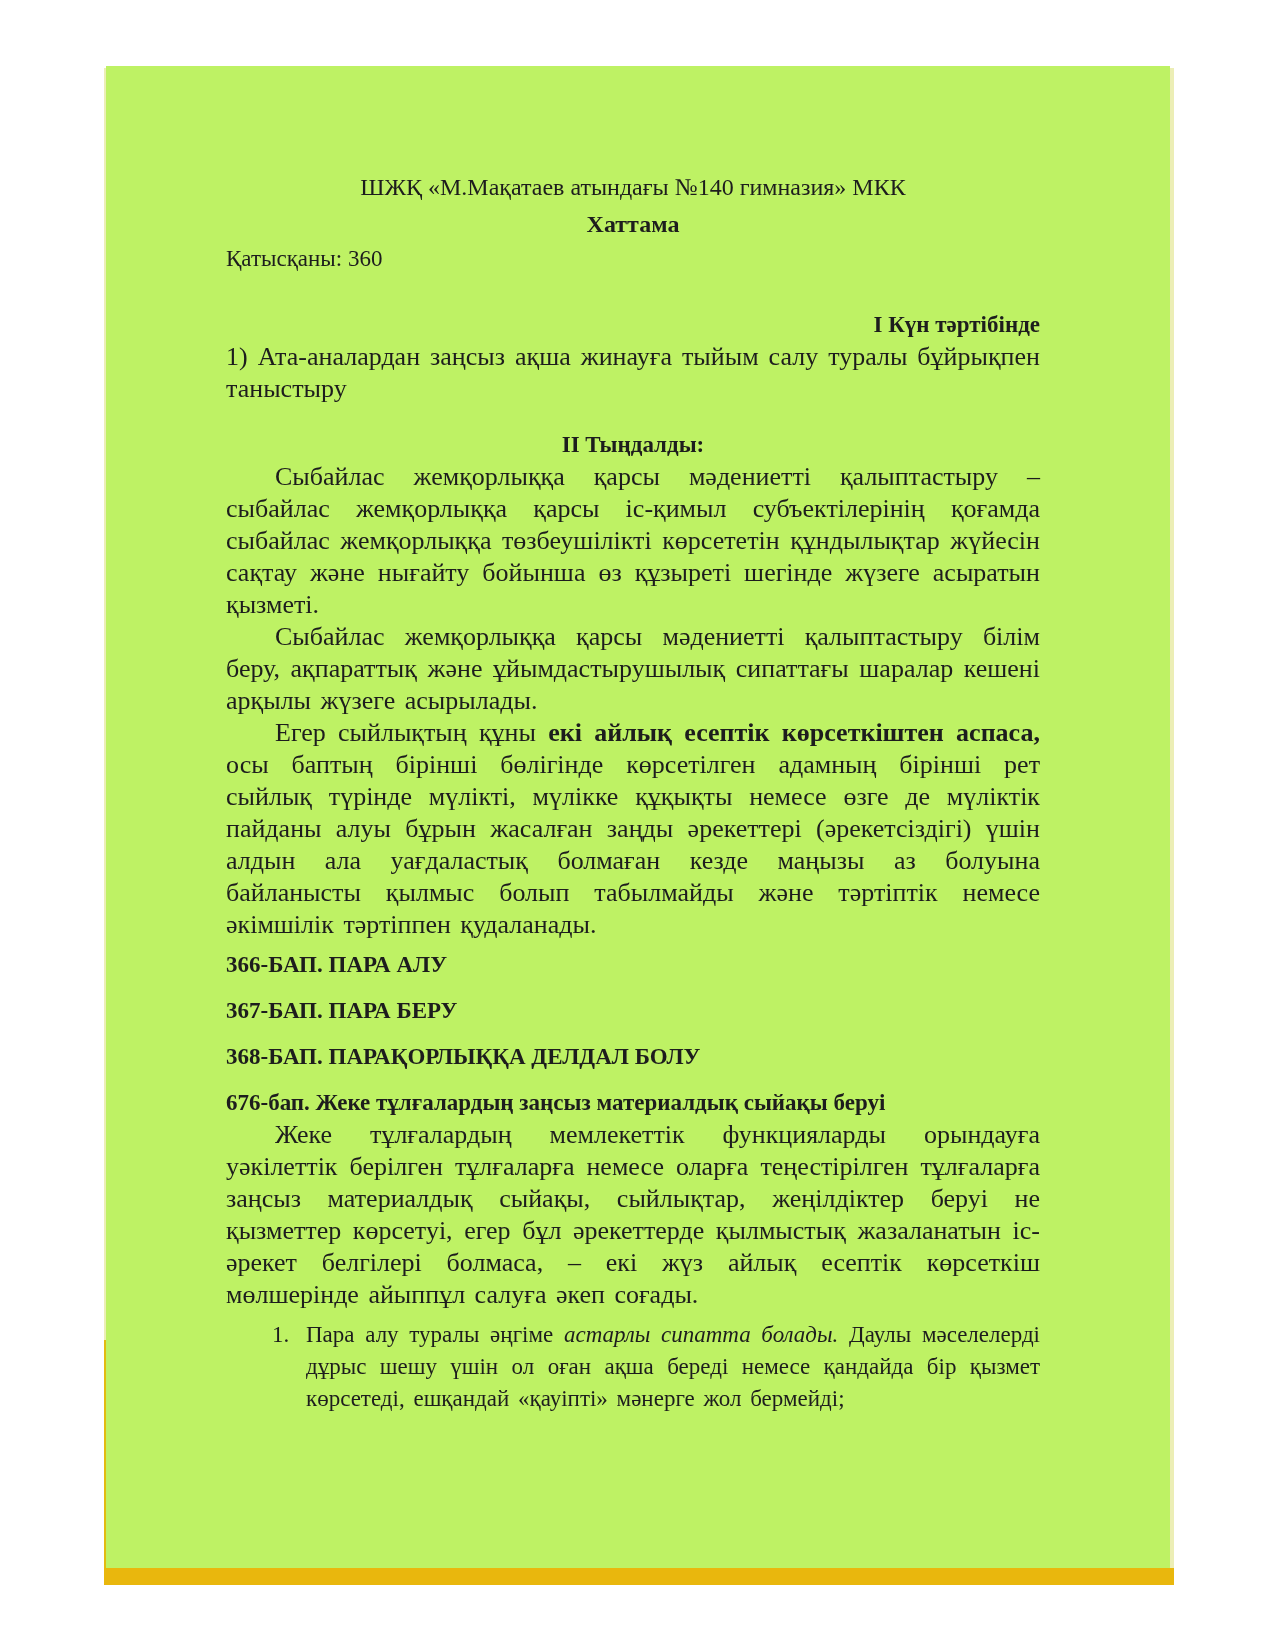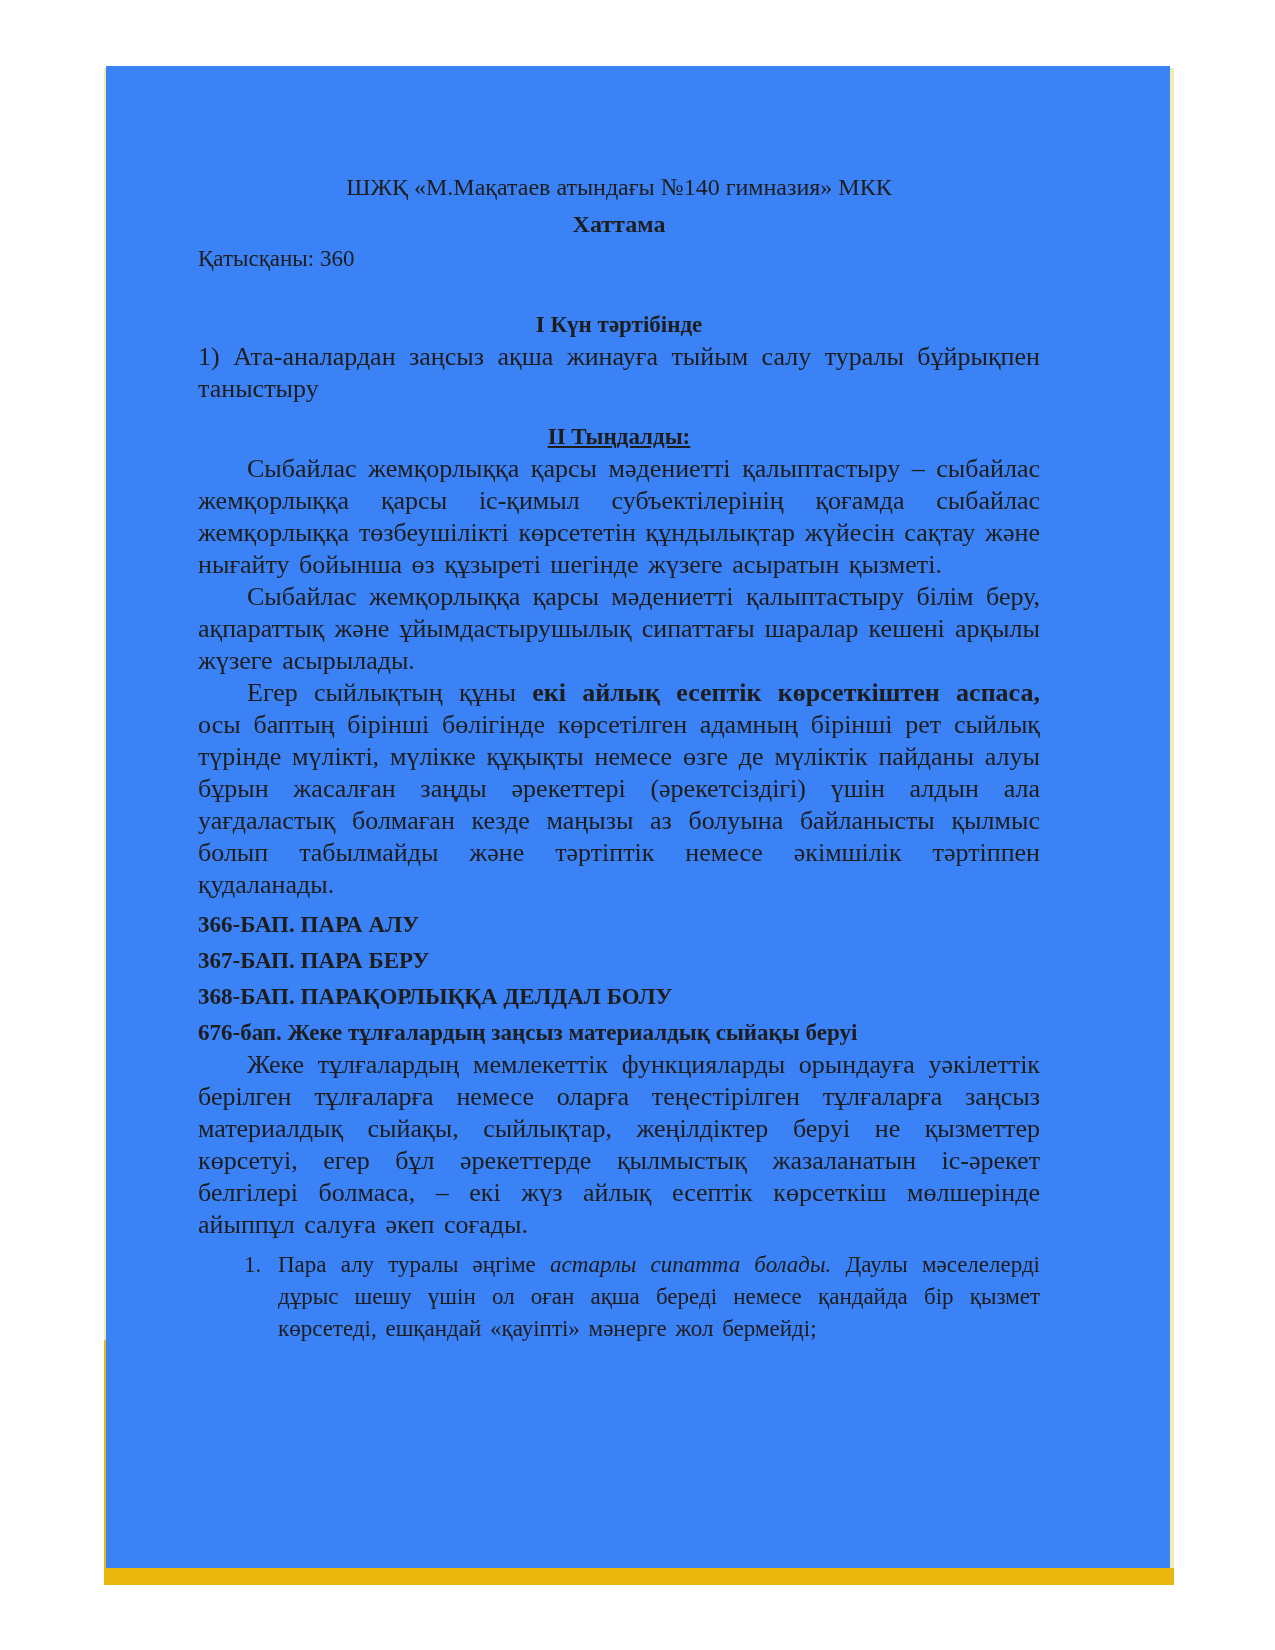--- a/index.html
+++ b/index.html
@@ -27,43 +27,43 @@
   .left-strip {
     position: absolute;
     left: 104px; top: 1340px;
     width: 3px; height: 228px;
     background: #e2bb10;
   }
   .paper {
     position: absolute;
     left: 106px; top: 66px;
     width: 1064px; height: 1502px;
-    background: #3b82f6;
+    background: #bef264;
     box-sizing: border-box;
-    padding: 103px 130px 0 92px;
+    padding: 103px 130px 0 120px;
   }
   .t-line { font-size: 24px; line-height: 37px; }
   .line   { font-size: 23px; line-height: 32px; }
   .center { text-align: center; }
   .bold   { font-weight: bold; }
   .ital   { font-style: italic; }
   p.para {
     margin: 0;
     font-size: 26px;
     line-height: 32px;
     text-align: justify;
     text-indent: 49px;
     word-spacing: 3px;
   }
   p.noindent { text-indent: 0; }
   .mt-29 { margin-top: 29px; }
-  .mt-34 { margin-top: 34px; }
+  .mt-34 { margin-top: 34px; text-align: right; }
   .mt-26 { margin-top: 26px; }
-  .mt-16 { margin-top: 16px; text-decoration: underline; }
-  .mt-14 { margin-top: 4px; }
+  .mt-16 { margin-top: 24px; }
+  .mt-14 { margin-top: 14px; }
   .mt-10 { margin-top: 10px; }
   .mt-18 { margin-top: 18px; }
   .mt-8  { margin-top: 8px;  }
   .list-item {
     display: flex;
     margin-left: 46px;
     font-size: 23px;
     line-height: 32px;
   }
   .list-num {

